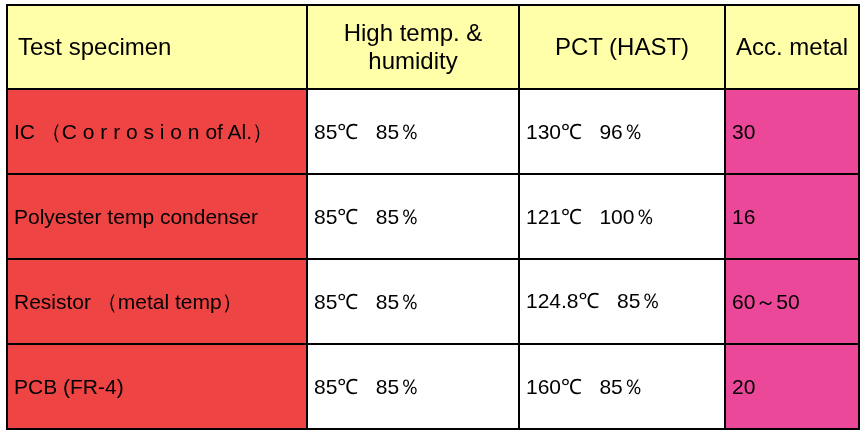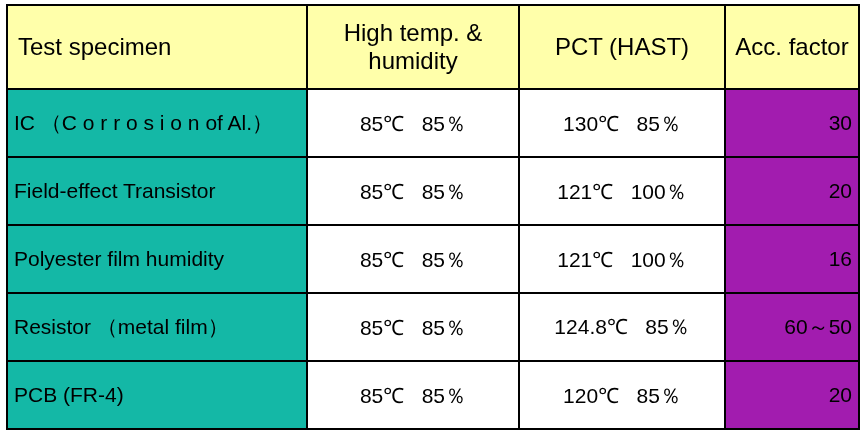--- a/index.html
+++ b/index.html
@@ -46,35 +46,35 @@
     font-size: 24px;
     line-height: 1.15;
     height: 78px;
   }
   tr.header td.left {
     text-align: left;
     padding-left: 10px;
   }
   
   td.specimen {
-    background: #14b8a6;
+    background: #ef4444;
     text-align: left;
     font-size: 22px;
     line-height: 1.2;
     padding-left: 8px;
   }
   td.cond {
     background: #ffffff;
-    text-align: center;
+    text-align: left;
     font-size: 23px;
     white-space: pre;
   }
   td.factor {
-    background: #a21caf;
-    text-align: right;
+    background: #ec4899;
+    text-align: left;
     font-size: 23px;
   }
   .row-ic td.specimen { font-size: 21px; }
   .wrapcell { white-space: normal; line-height: 1.25; }
 </style>
 </head>
 <body>
 
 <div class="table-wrap">
   <table class="spec-table">
@@ -82,52 +82,46 @@
       <col class="c0">
         <col class="c1">
         <col class="c2">
         <col class="c3">
     </colgroup>
     <tbody>
       <tr class="header">
         <td class="left">Test specimen</td>
         <td>High temp. &amp; humidity</td>
         <td>PCT (HAST)</td>
-        <td>Acc. factor</td>
+        <td>Acc. metal</td>
       </tr>
 
       <tr class="row-ic">
         <td class="specimen wrapcell">IC （C o r r o s i o n  of Al.）</td>
         <td class="cond">85℃   85％</td>
-        <td class="cond">130℃   85％</td>
+        <td class="cond">130℃   96％</td>
         <td class="factor">30</td>
       </tr>
 
-      <tr>
-        <td class="specimen">Field-effect Transistor</td>
-        <td class="cond">85℃   85％</td>
-        <td class="cond">121℃   100％</td>
-        <td class="factor">20</td>
-      </tr>
 
       <tr>
-        <td class="specimen wrapcell">Polyester film humidity</td>
+        <td class="specimen wrapcell">Polyester temp condenser</td>
         <td class="cond">85℃   85％</td>
         <td class="cond">121℃   100％</td>
         <td class="factor">16</td>
       </tr>
 
       <tr>
-        <td class="specimen">Resistor （metal film）</td>
+        <td class="specimen">Resistor （metal temp）</td>
         <td class="cond">85℃   85％</td>
         <td class="cond wrapcell">124.8℃   85％</td>
         <td class="factor">60～50</td>
       </tr>
 
       <tr>
         <td class="specimen">PCB (FR-4)</td>
         <td class="cond">85℃   85％</td>
-        <td class="cond">120℃   85％</td>
+        <td class="cond">160℃   85％</td>
         <td class="factor">20</td>
       </tr>
     </tbody>
   </table>
 </div>
 
 </body></html>

